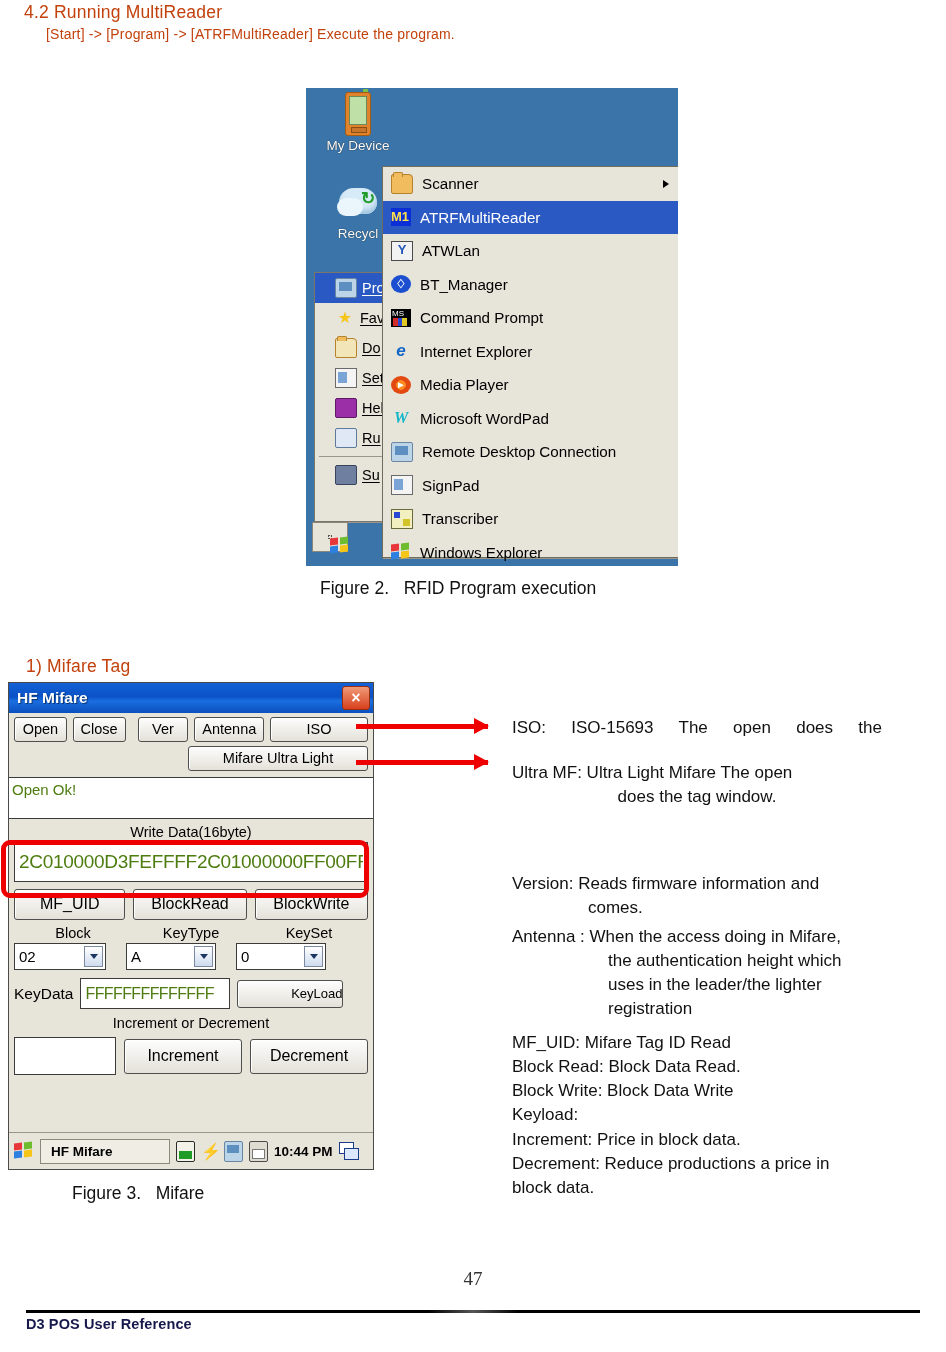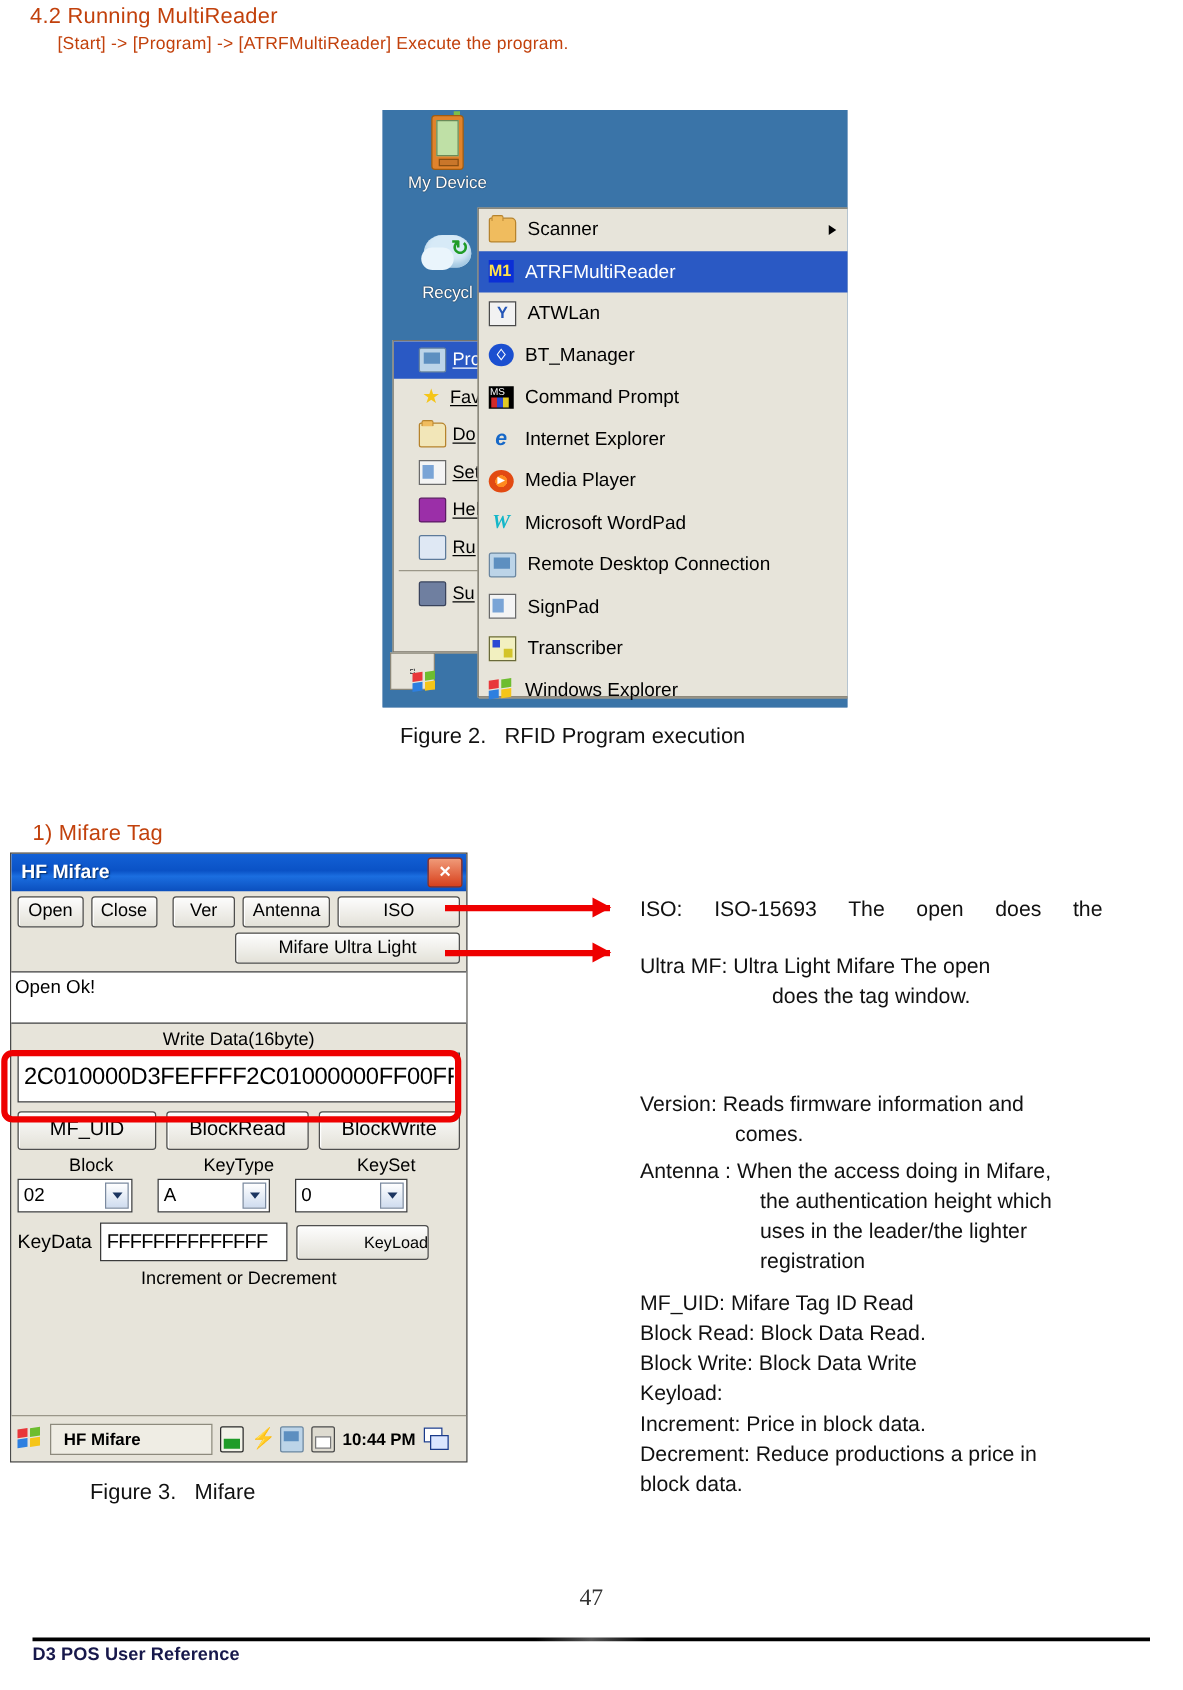--- a/index.html
+++ b/index.html
@@ -172,21 +172,21 @@
 
   .mf-row { display: flex; align-items: center; gap: 6px; padding: 4px 5px 0 5px; }
   .mf-btn {
     background: linear-gradient(180deg,#fdfdfd,#e3e1d8);
     border: 1px solid #4e4e4e; border-radius: 3px;
     font-size: 14.5px; color:#000; text-align:center;
     padding: 4px 0; line-height: 1.05; box-shadow: inset 1px 1px 0 #fff;
   }
   .mf-field {
     background: #fff; border: 1px solid #3b3b3b; font-size: 15px; padding: 3px 4px;
-    color:#000000; box-sizing: border-box;
+    color:#4d7c0f; box-sizing: border-box;
   }
   .mf-label { font-size: 14.5px; color:#000; }
   .mf-center { text-align: center; }
 
   .mf-combo {
     position: relative; background: #fff; border: 1px solid #3b3b3b;
     height: 27px; box-sizing: border-box; display:flex; align-items:center;
     padding-left: 4px; font-size: 15px;
   }
   .mf-combo .arrowbox {
@@ -438,20 +438,25 @@
   </div>
 
   <div class="mf-row" style="gap:7px;padding-top:8px;">
     <span class="mf-label" style="font-size:15.5px;">KeyData</span>
     <input class="mf-field" style="width: 150px; height: 31px; font-size: 16px; letter-spacing: -0.6px;" value="FFFFFFFFFFFFFF">
     <div class="mf-btn" style="width:104px;font-size:13px;padding:6px 0;text-align:right;">KeyLoad</div>
   </div>
 
   <div class="mf-label mf-center" style="padding:6px 0 2px 0;">Increment or Decrement</div>
 
+  <div class="mf-row" style="gap:8px;">
+    <input class="mf-field" style="width: 102px; height: 38px; font-size: 16px;" value="">
+    <div class="mf-btn" style="width:116px;font-size:16px;padding:8px 0;">Increment</div>
+    <div class="mf-btn" style="width:116px;font-size:16px;padding:8px 0;">Decrement</div>
+  </div>
 
   <div id="mf-statusbar">
     <span class="ti-win">
       <span class="wflag"><i class="r"></i><i class="g"></i><i class="b"></i><i class="y"></i></span>
     </span>
     <span id="mf-task">HF Mifare</span>
     <span class="tray-ico ti-batt"></span>
     <span class="tray-ico ti-bolt">⚡</span>
     <span class="tray-ico ti-net"></span>
     <span class="tray-ico ti-kb"></span>

